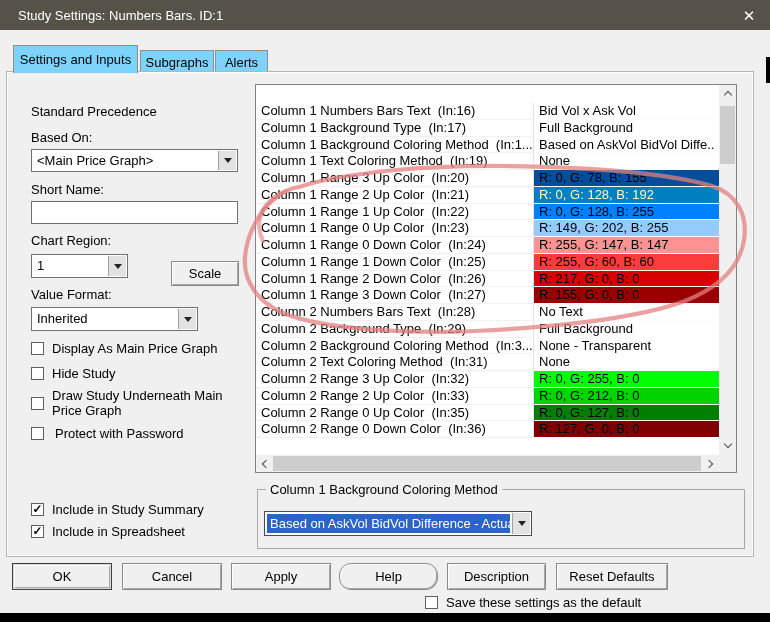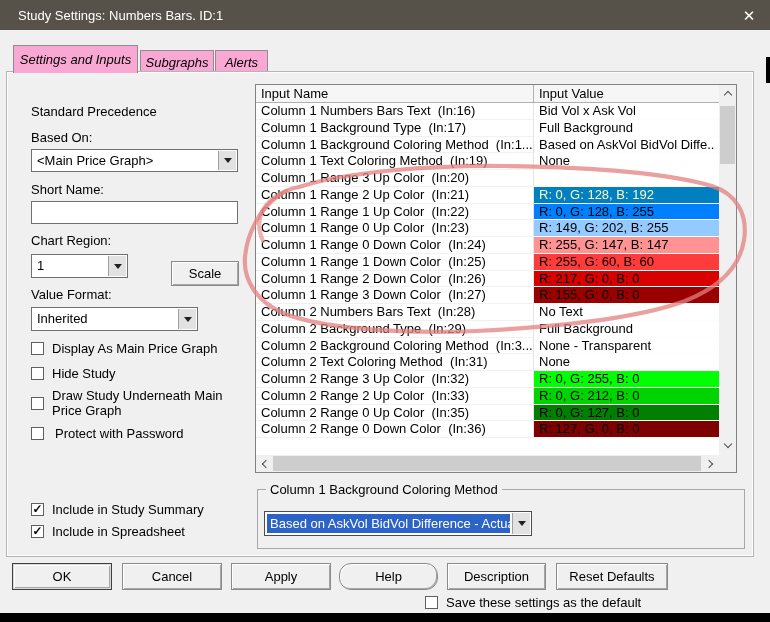--- a/index.html
+++ b/index.html
@@ -6,22 +6,22 @@
   *{box-sizing:border-box;font-family:"Liberation Sans",sans-serif;}
   .dialog{position:relative;width:770px;height:622px;background:#f0f0f0;overflow:hidden;font-size:13px;color:#000;}
 
   
   .titlebar{position:absolute;left:0;top:0;width:770px;height:30px;background:#565149;}
   .title-text{position:absolute;left:18px;top:8px;color:#fff;font-size:13px;white-space:pre;}
   .close-btn{position:absolute;right:8px;top:5px;width:26px;height:21px;color:#fff;font-size:15px;
              display:flex;align-items:center;justify-content:center;cursor:pointer;}
 
   
-  .tab{position:absolute;background:#f9a8d4;border:1px solid #8e8e8e;border-bottom:none;
-       display:flex;align-items:center;justify-content:center;padding:0 9px;white-space:pre;cursor:pointer;font-style:italic;}
+  .tab{position:absolute;background:#7dd3fc;border:1px solid #8e8e8e;border-bottom:none;
+       display:flex;align-items:center;justify-content:center;padding:0 9px;white-space:pre;cursor:pointer;}
   .tab.active{z-index:3;}
   .tabpage{position:absolute;left:6px;top:71px;width:748px;height:486px;border:1px solid #b5b5b5;
            box-shadow:inset 0 0 0 1px #fdfdfd;background:#f0f0f0;}
 
   .lbl{position:absolute;white-space:pre;}
 
   
   .field{position:absolute;background:#fff;border:1px solid #707070;}
   .combo-text{position:absolute;left:5px;top:3px;white-space:pre;overflow:hidden;right:20px;}
   .combo-btn{position:absolute;top:1px;right:1px;bottom:1px;width:18px;background:#e2e2e2;
@@ -149,43 +149,40 @@
         <div class="cb-box checked"></div>
         <div class="cb-label">Include in Study Summary</div>
       </div>
       <div class="cb-item" style="left: 31px; top: 524px;">
         <div class="cb-box checked"></div>
         <div class="cb-label">Include in Spreadsheet</div>
       </div>
     </div>
 
   <div class="listbox">
-    <div class="lb-header">
-      <div class="hcell name">Input Name</div>
-      <div class="hcell value">Input Value</div>
-    </div>
     <div class="lb-rows" id="lb-rows">
         <div class="lb-row">
           <div class="cell name">Column 1 Numbers Bars Text  (In:16)</div>
           <div class="cell value">Bid Vol x Ask Vol</div>
         </div>
         <div class="lb-row">
           <div class="cell name">Column 1 Background Type  (In:17)</div>
           <div class="cell value">Full Background</div>
         </div>
         <div class="lb-row">
           <div class="cell name">Column 1 Background Coloring Method  (In:1...</div>
           <div class="cell value">Based on AskVol BidVol Diffe..</div>
         </div>
         <div class="lb-row">
           <div class="cell name">Column 1 Text Coloring Method  (In:19)</div>
           <div class="cell value">None</div>
         </div>
         <div class="lb-row">
           <div class="cell name">Column 1 Range 3 Up Color  (In:20)</div>
+          <div class="cell value" style="background: rgb(0, 78, 155); color: rgb(0, 0, 0);">R: 0, G: 78, B: 155</div>
         </div>
         <div class="lb-row">
           <div class="cell name">Column 1 Range 2 Up Color  (In:21)</div>
           <div class="cell value" style="background: rgb(0, 128, 192); color: #fef9c3;">R: 0, G: 128, B: 192</div>
         </div>
         <div class="lb-row">
           <div class="cell name">Column 1 Range 1 Up Color  (In:22)</div>
           <div class="cell value" style="background: rgb(0, 128, 255); color: rgb(0, 0, 0);">R: 0, G: 128, B: 255</div>
         </div>
         <div class="lb-row">

